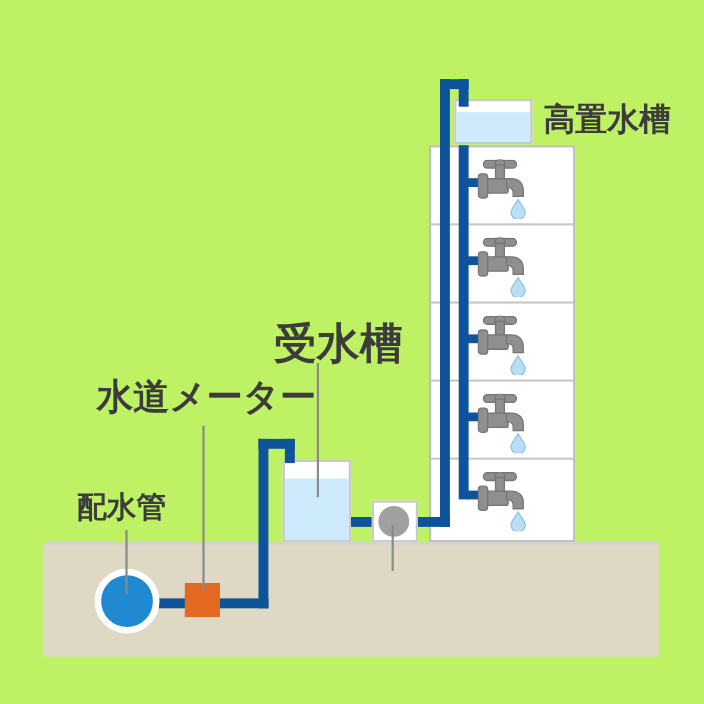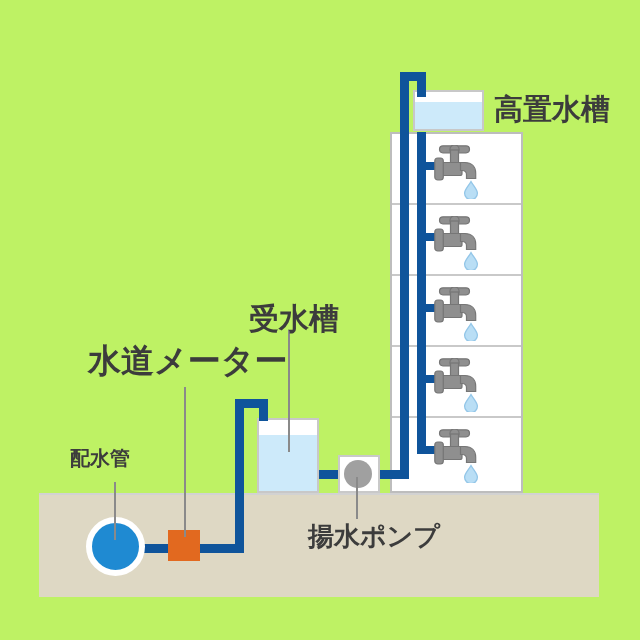--- a/index.html
+++ b/index.html
@@ -53,23 +53,23 @@
   
   .leader { width:2px; background:#8a8a8a; }
   #leader-receiving { left:288px; top:330px; height:122px; }
   #leader-meter { left:184px; top:387px; height:150px; }
   #leader-distribution { left:114px; top:482px; height:58px; }
   #leader-pump { left:356px; top:477px; height:42px; }
 
   
   .label { color:#3c3c3c; font-weight:bold; white-space:nowrap; line-height:1; }
   #label-elevated { left:494px; top:95px; font-size:29px; }
-  #label-receiving { left:249px; top:304px; font-size:30px; }
+  #label-receiving { left:249px; top:293px; font-size:39px; }
   #label-meter { left:88px; top:344px; font-size:33px; }
-  #label-distribution { left:70px; top:448px; font-size:20px; }
+  #label-distribution { left:70px; top:448px; font-size:27px; }
   #label-pump { left:308px; top:523px; font-size:26px; }
 
   .faucet { left:434px; width:46px; height:54px; }
 </style>
 </head>
 <body>
 
 <svg width="0" height="0" style="position:absolute">
   <defs>
     <g id="faucet-def">
@@ -143,15 +143,14 @@
 
   <div class="abs leader" id="leader-receiving"></div>
   <div class="abs leader" id="leader-meter"></div>
   <div class="abs leader" id="leader-distribution"></div>
   <div class="abs leader" id="leader-pump"></div>
 
   <div class="abs label" id="label-elevated">高置水槽</div>
   <div class="abs label" id="label-receiving">受水槽</div>
   <div class="abs label" id="label-meter">水道メーター</div>
   <div class="abs label" id="label-distribution">配水管</div>
-  <div class="abs label" id="label-pump">揚水ポンプ</div>
 
 </div>
 
 </body></html>

